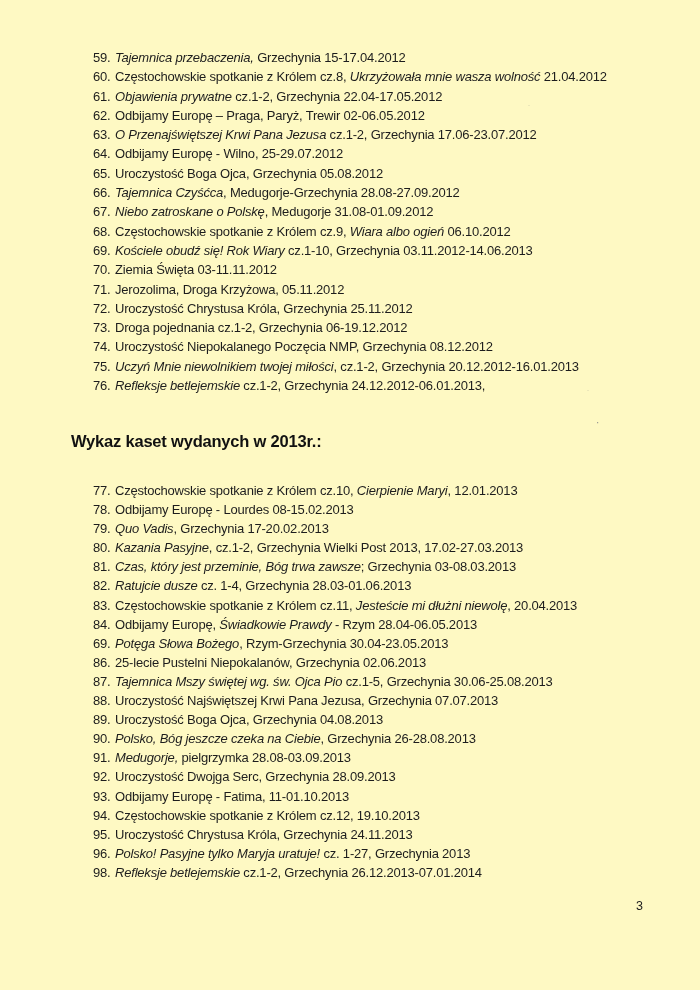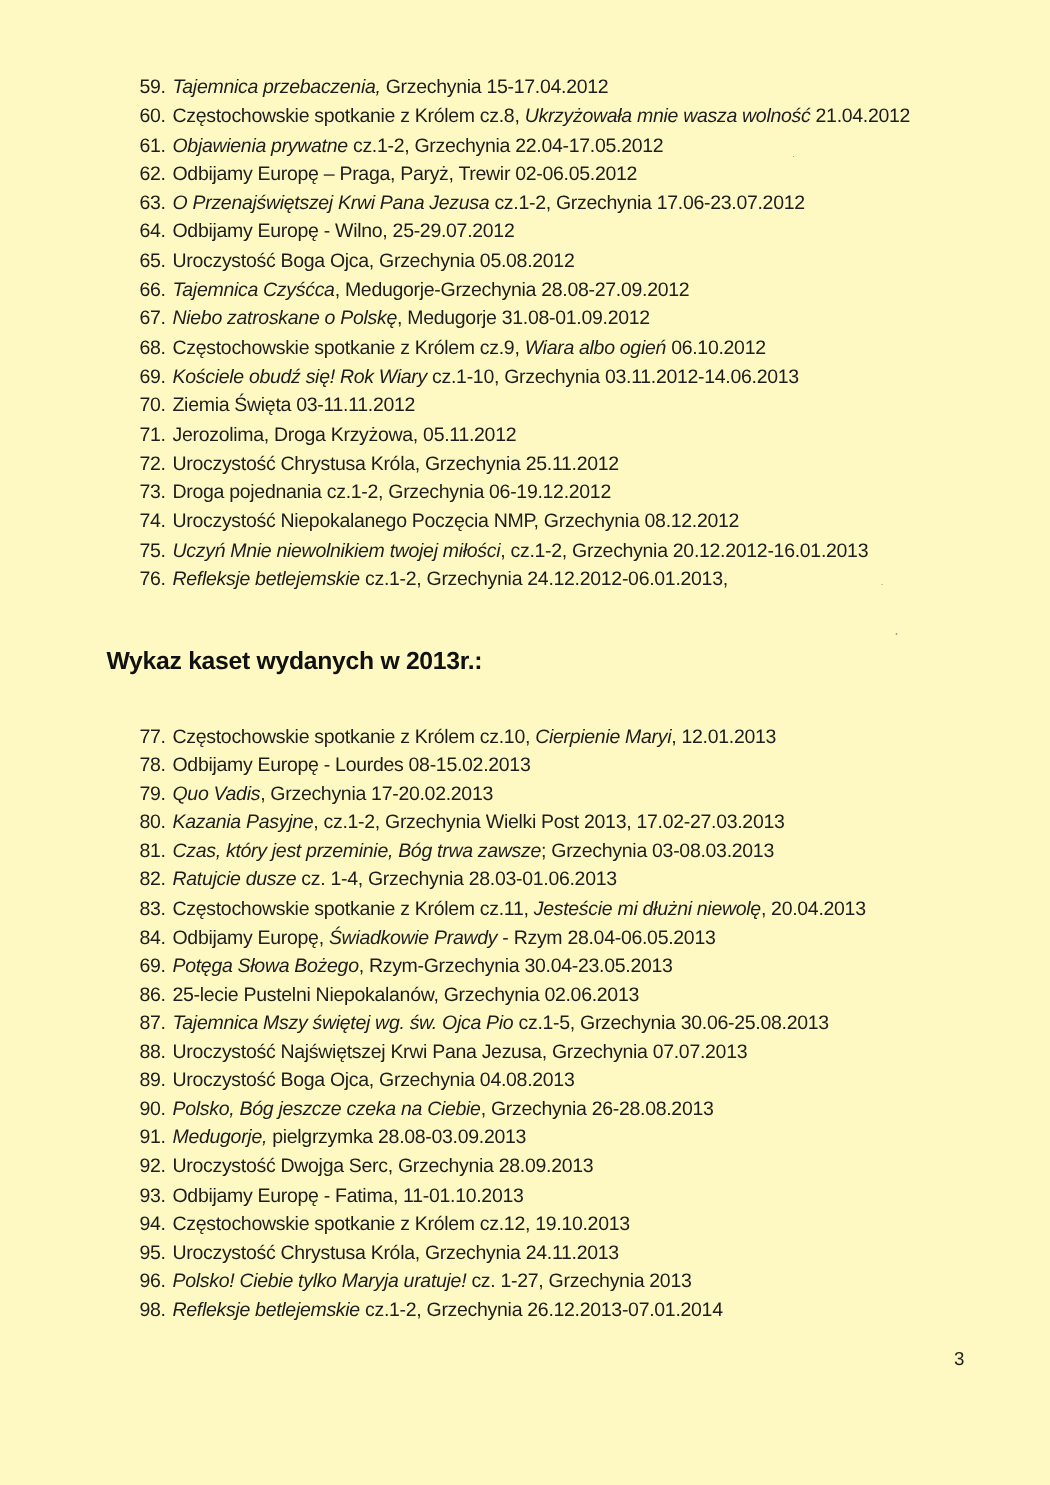--- a/index.html
+++ b/index.html
@@ -110,21 +110,21 @@
       <div class="row"><span class="num">86.</span><span class="txt"><span>25-lecie Pustelni Niepokalanów, Grzechynia 02.06.2013</span></span></div>
       <div class="row"><span class="num">87.</span><span class="txt"><span class="it">Tajemnica Mszy świętej wg. św. Ojca Pio</span><span> cz.1-5, Grzechynia 30.06-25.08.2013</span></span></div>
       <div class="row"><span class="num">88.</span><span class="txt"><span>Uroczystość Najświętszej Krwi Pana Jezusa, Grzechynia 07.07.2013</span></span></div>
       <div class="row"><span class="num">89.</span><span class="txt"><span>Uroczystość Boga Ojca, Grzechynia 04.08.2013</span></span></div>
       <div class="row"><span class="num">90.</span><span class="txt"><span class="it">Polsko, Bóg jeszcze czeka na Ciebie</span><span>, Grzechynia 26-28.08.2013</span></span></div>
       <div class="row"><span class="num">91.</span><span class="txt"><span class="it">Medugorje,</span><span> pielgrzymka 28.08-03.09.2013</span></span></div>
       <div class="row"><span class="num">92.</span><span class="txt"><span>Uroczystość Dwojga Serc, Grzechynia 28.09.2013</span></span></div>
       <div class="row"><span class="num">93.</span><span class="txt"><span>Odbijamy Europę - Fatima, 11-01.10.2013</span></span></div>
       <div class="row"><span class="num">94.</span><span class="txt"><span>Częstochowskie spotkanie z Królem cz.12, 19.10.2013</span></span></div>
       <div class="row"><span class="num">95.</span><span class="txt"><span>Uroczystość Chrystusa Króla, Grzechynia 24.11.2013</span></span></div>
-      <div class="row"><span class="num">96.</span><span class="txt"><span class="it">Polsko! Ciebie tylko Maryja uratuje!</span><span> cz. 1-27, Grzechynia 2013</span></span></div>
+      <div class="row"><span class="num">96.</span><span class="txt"><span class="it">Polsko! Pasyjne tylko Maryja uratuje!</span><span> cz. 1-27, Grzechynia 2013</span></span></div>
       <div class="row"><span class="num">98.</span><span class="txt"><span class="it">Refleksje betlejemskie</span><span> cz.1-2, Grzechynia 26.12.2013-07.01.2014</span></span></div>
     </div>
 
   <div class="page-number">3</div>
 
   <span class="speck speck-1">·</span>
   <span class="speck speck-2">·</span>
   <span class="speck speck-3">·</span>
 
 </div>

